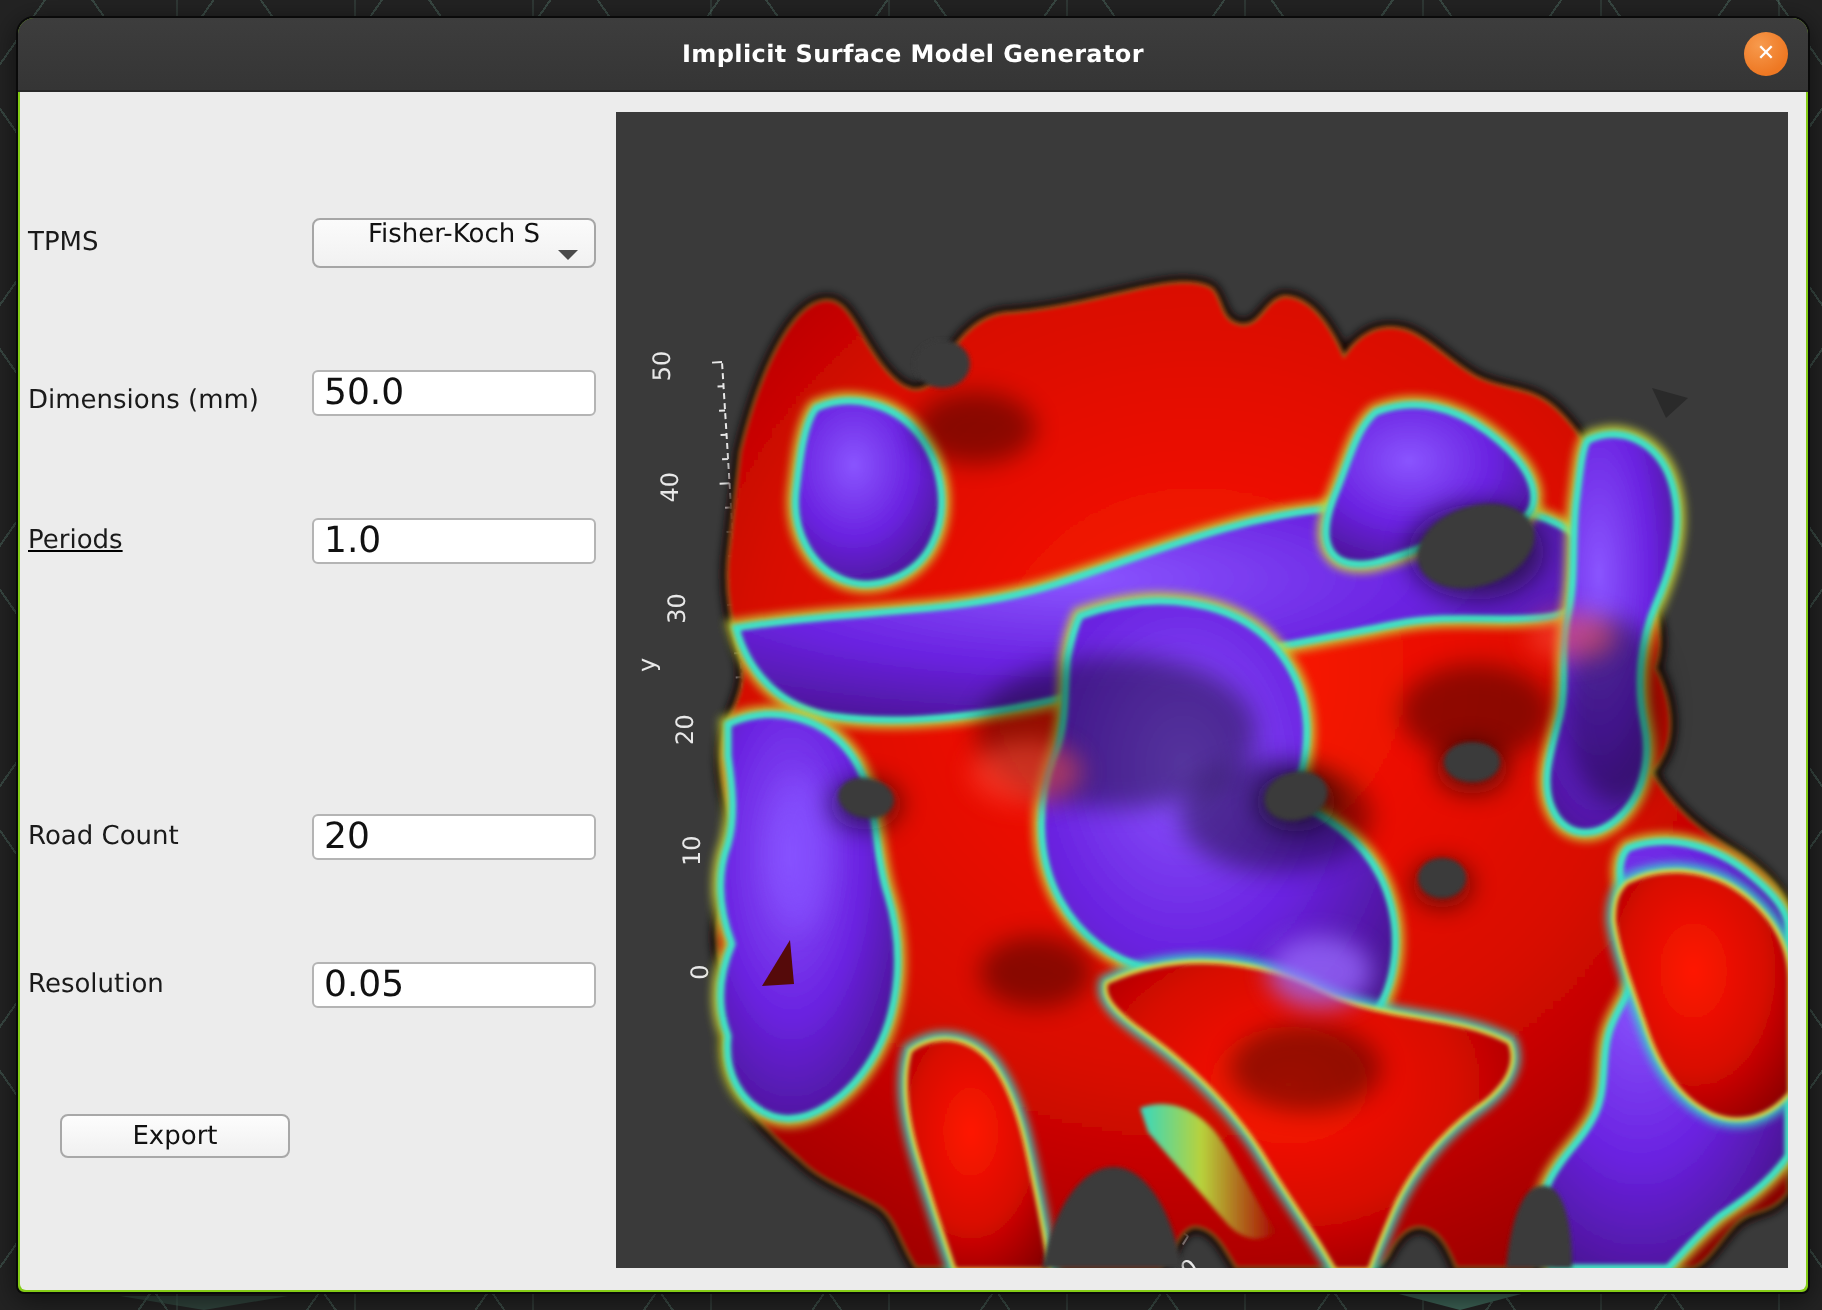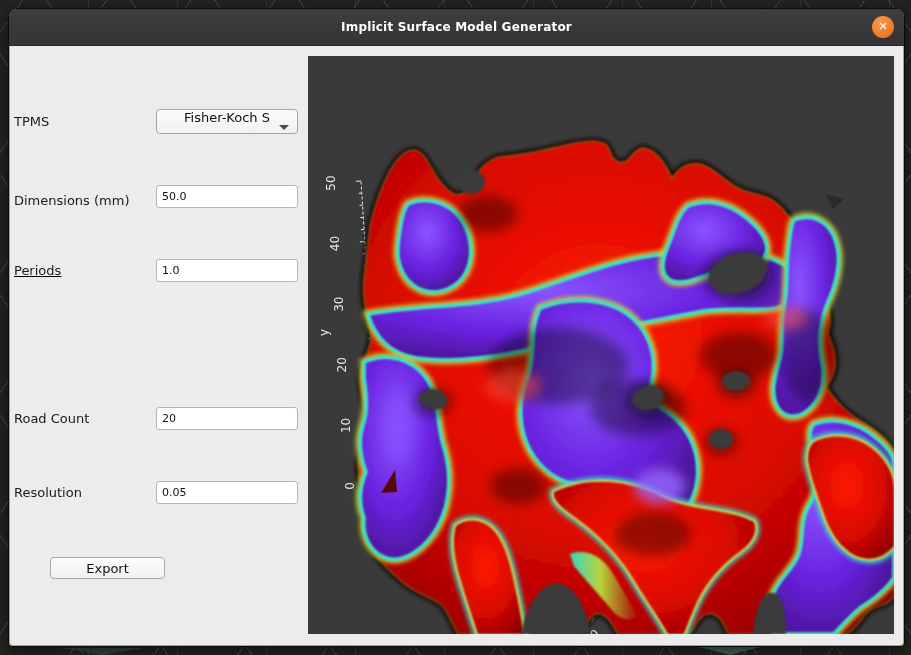--- a/index.html
+++ b/index.html
@@ -30,34 +30,34 @@
     background:radial-gradient(circle at 35% 30%,#f79a4d,#ee7823 70%);
     color:#ffffff;font-size:11px;font-weight:bold;line-height:22px;text-align:center;
     cursor:default;user-select:none;
   }
   .content{position:absolute;left:1px;right:1px;top:37px;bottom:1px;background:#ececec;border-radius:0 0 3px 3px;}
   .row{position:absolute;left:4px;display:flex;align-items:center;}
   .flabel{font-size:13px;color:#1a1a1a;white-space:nowrap;}
   .ctrl{position:absolute;left:142px;width:142px;box-sizing:border-box;}
   .tinput{
     height:23px;border:1px solid #b4b4b4;border-radius:3px;background:#ffffff;
-    font-family:"DejaVu Sans","Liberation Sans",sans-serif;font-size:11px;color:#111;
+    font-family:"DejaVu Sans","Liberation Sans",sans-serif;font-size:18px;color:#111;
     padding:0 5px;width:142px;box-sizing:border-box;outline:none;
   }
   .dropdown{
     height:25px;border:1px solid #a6a6a6;border-radius:4px;
     background:linear-gradient(#fbfbfb,#f1f1f1);
     display:flex;align-items:center;font-size:13px;color:#111;padding:0 8px;cursor:default;
   }
   .dd-arrow{margin-left:auto;width:0;height:0;border-left:5px solid transparent;border-right:5px solid transparent;border-top:5px solid #4a4a4a;}
   .exportbtn{
     position:absolute;left:20px;top:511px;width:115px;height:22px;
     background:linear-gradient(#fdfdfd,#f0f0f0);border:1px solid #a8a8a8;border-radius:4px;
     font-family:"DejaVu Sans","Liberation Sans",sans-serif;font-size:13px;color:#111;
-    text-align:center;line-height:20px;cursor:default;margin-left:20px;
+    text-align:center;line-height:20px;cursor:default;
   }
   .plotpanel{position:absolute;left:298px;top:10px;width:586px;height:578px;background:#3a3a3a;overflow:hidden;}
   .tick{fill:#e8e8e8;font:12px "DejaVu Sans",sans-serif;text-anchor:middle;}
   
   .halo-y{fill:none;stroke:#c8d438;stroke-width:9;filter:url(#b2);opacity:.85;}
   .halo-c{fill:none;stroke:#35d8c8;stroke-width:10;filter:url(#b2);opacity:.85;}
   .rim-c{fill:none;stroke:#3ae8c8;stroke-width:3.5;filter:url(#b1);}
   .rim-y{fill:none;stroke:#d8e04a;stroke-width:4;filter:url(#b1);}
   .fill-p{fill:url(#gPur);filter:url(#b1);}
   .fill-r{fill:url(#gRed);filter:url(#b1);}

